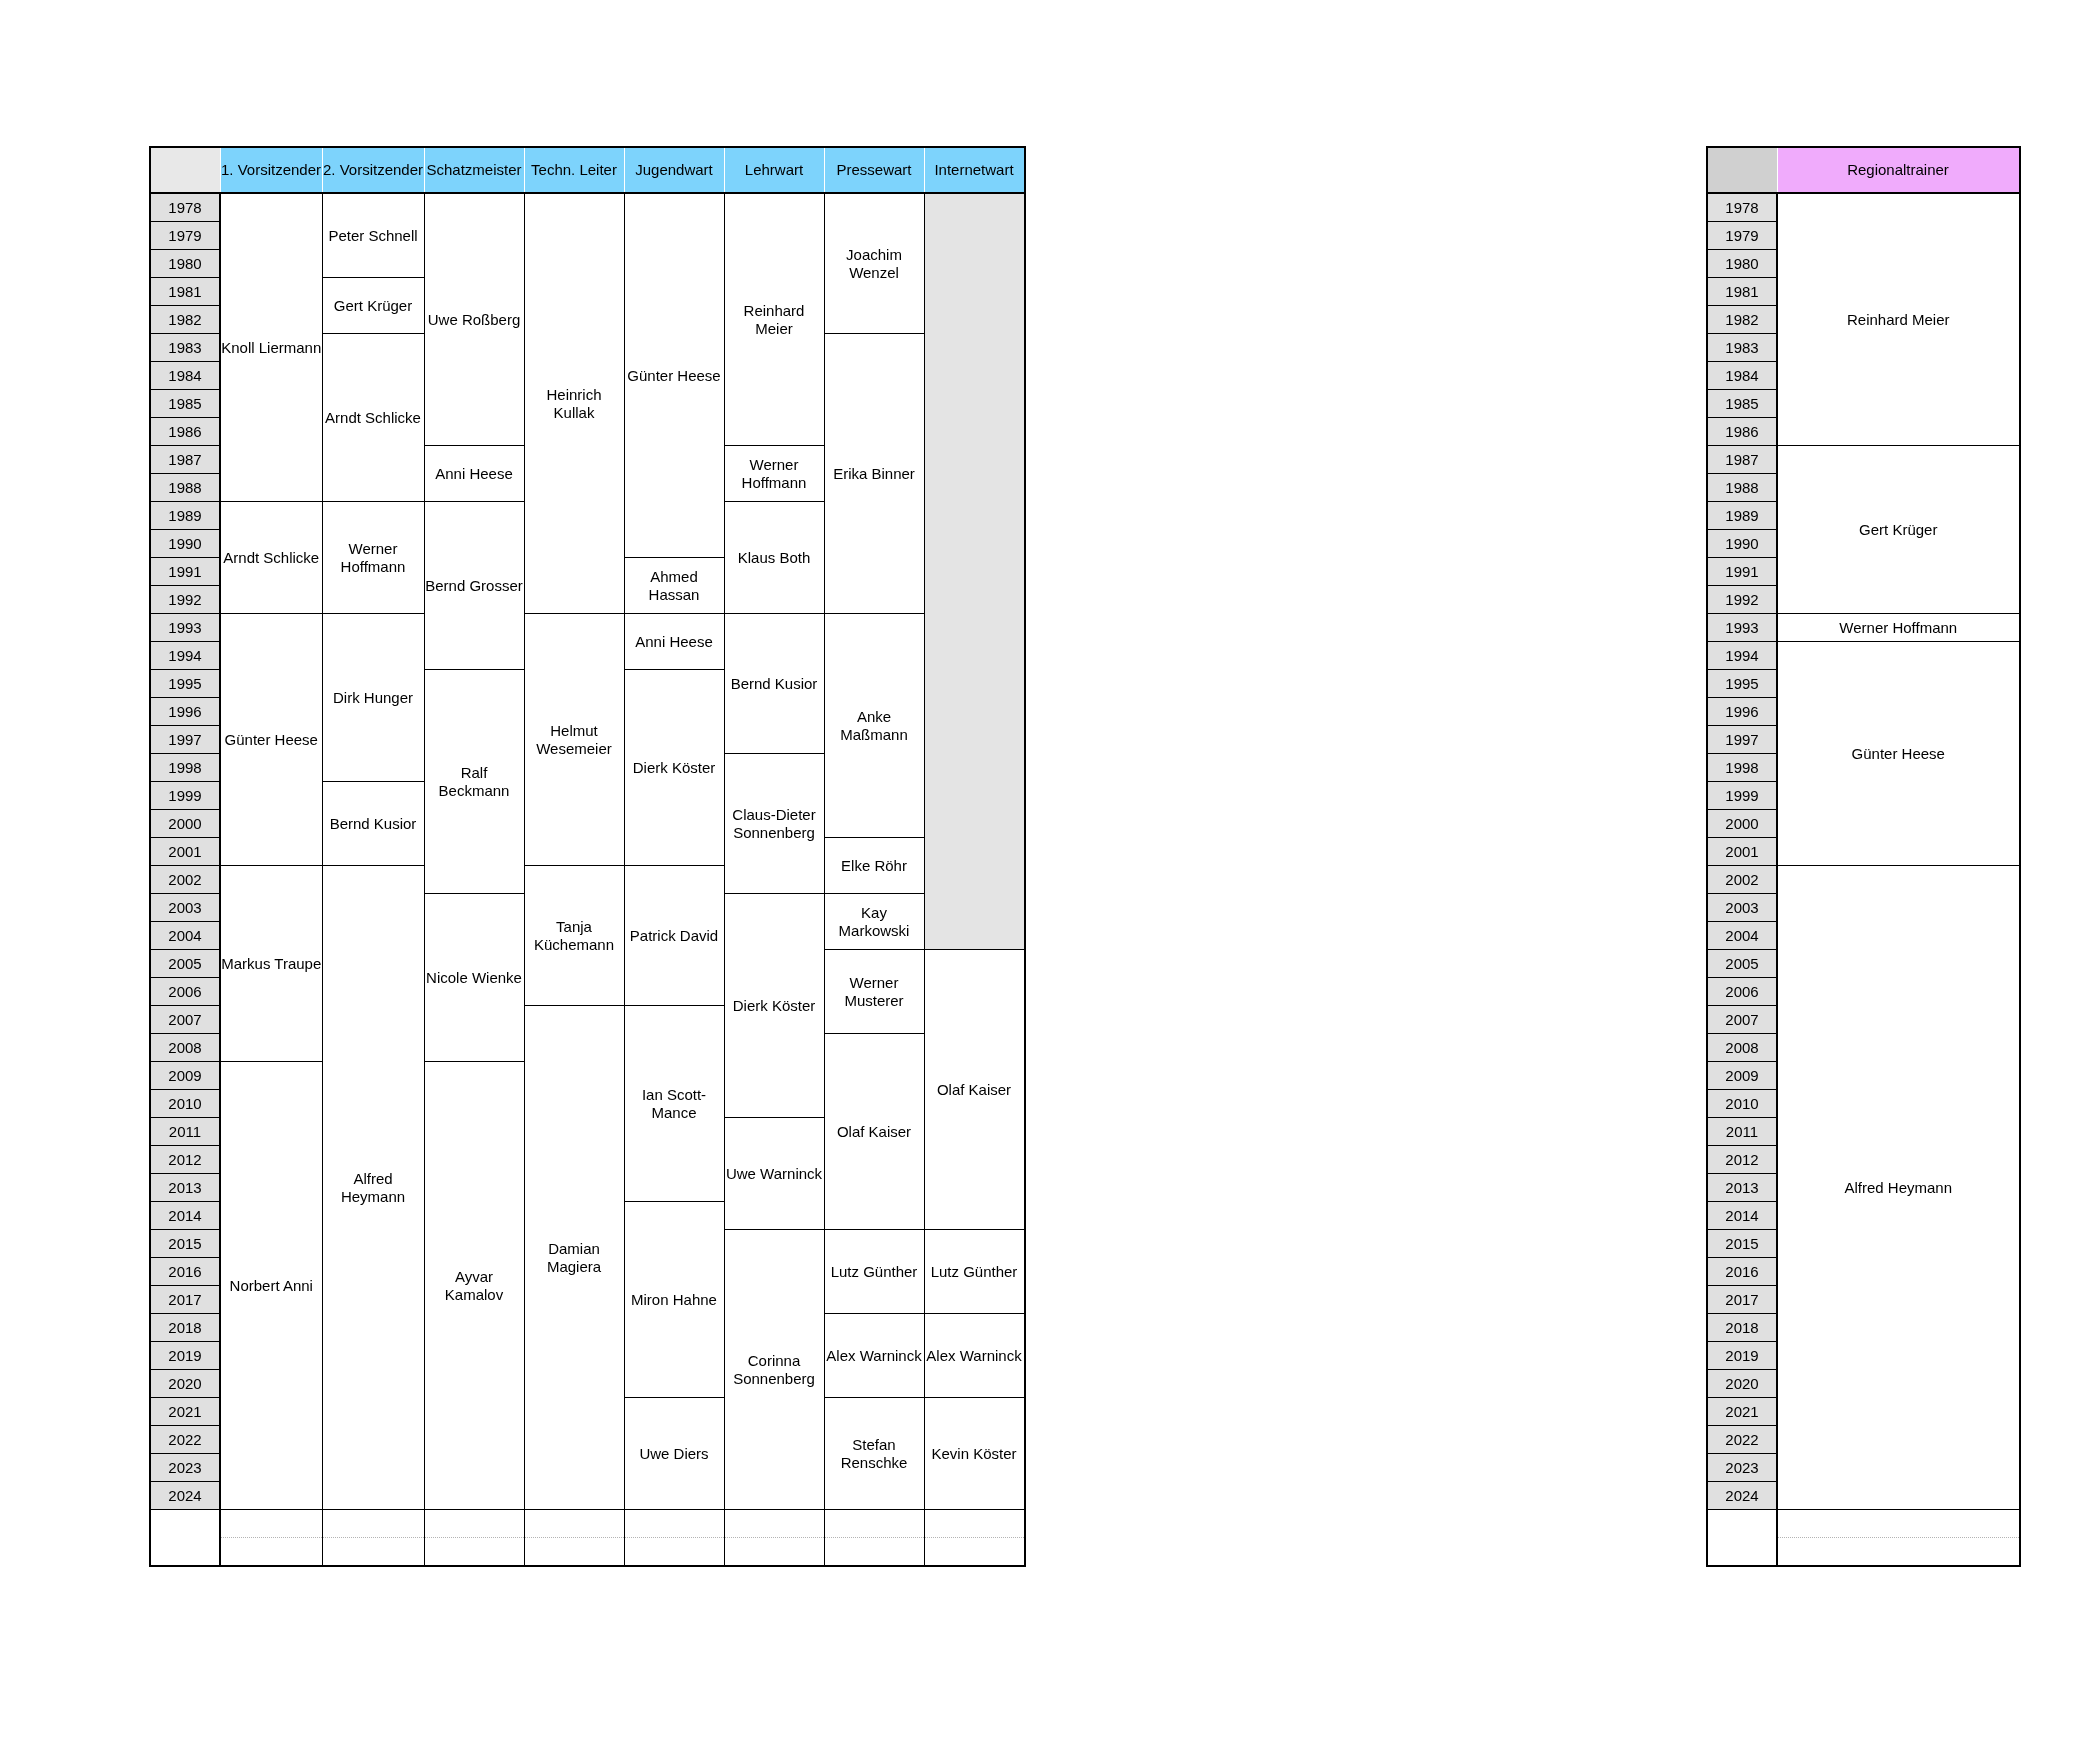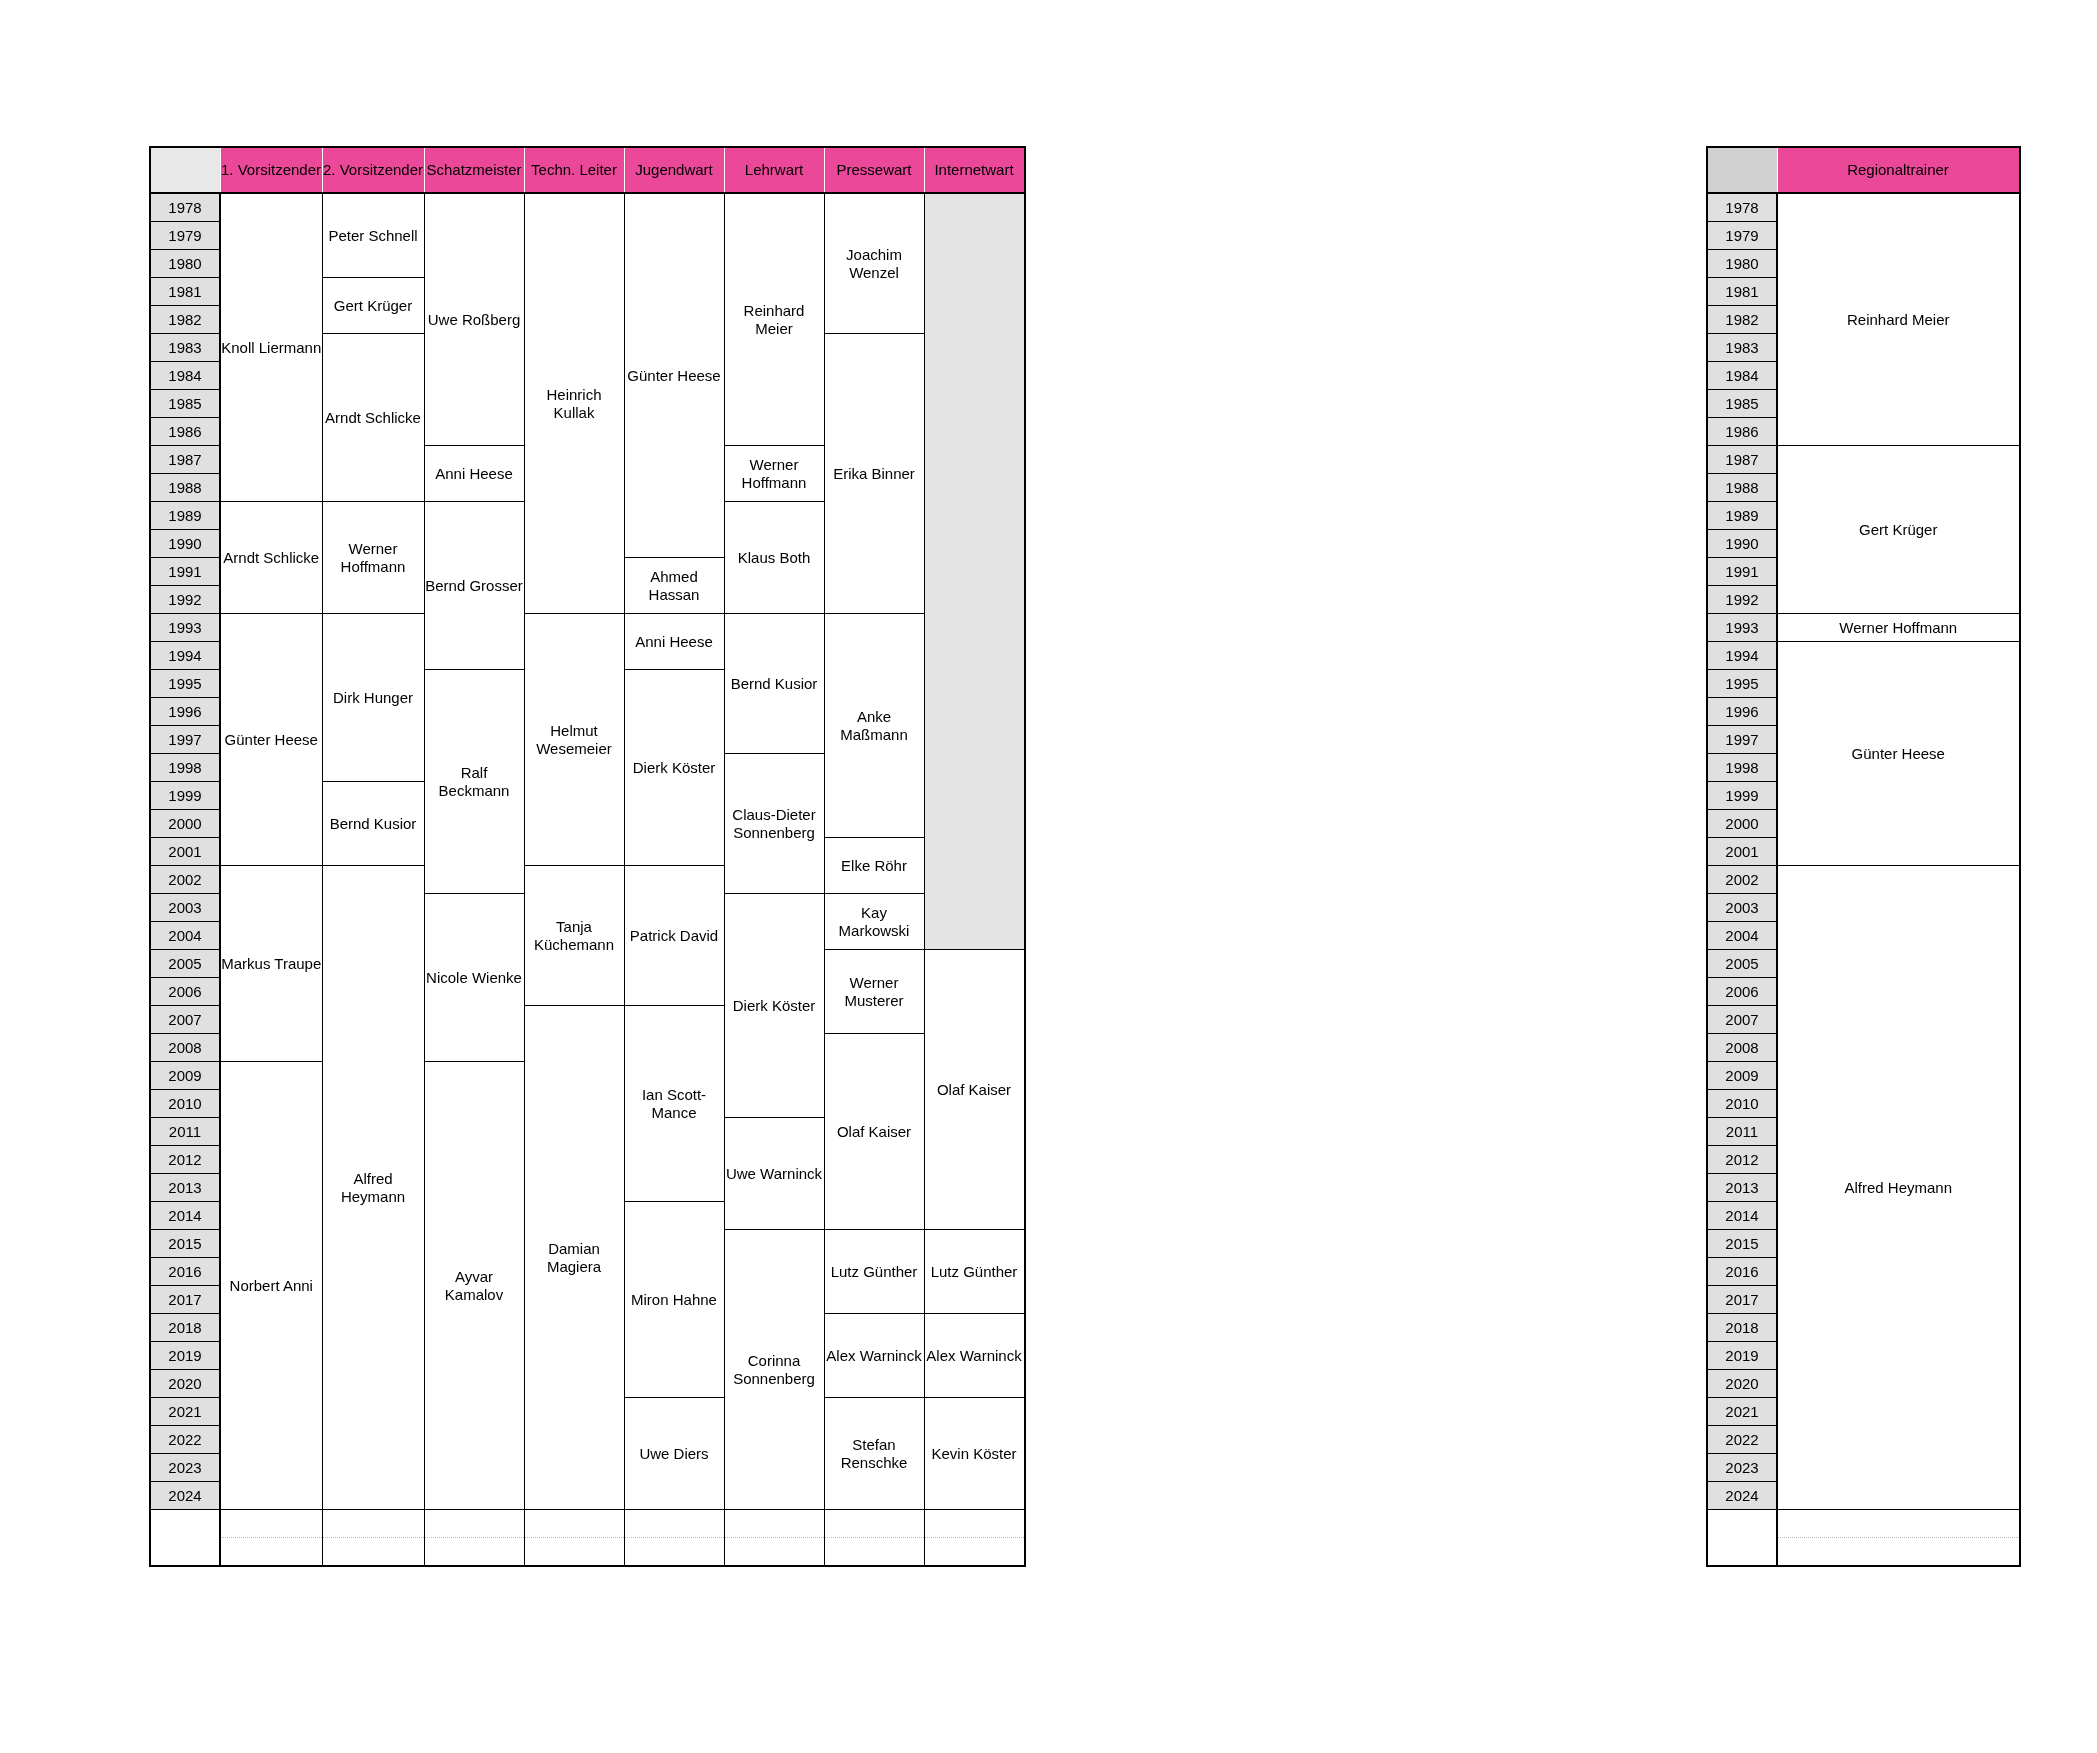--- a/index.html
+++ b/index.html
@@ -55,35 +55,35 @@
     vertical-align: middle;
     font-weight: normal;
     font-size: 15px;
     line-height: 1.15;
     overflow: hidden;
   }
 
   
   thead th {
     height: 44px;
-    background: #ec4899;
+    background: #7dd3fc;
     border-left: 1.4px solid #fff;
     border-right: 1.4px solid #fff;
     border-top: 2.1px solid #000;
     border-bottom: 2.1px solid #000;
     font-weight: bold;
     font-size: 16.3px;
   }
   thead th.corner {
     background: #e8e8e8;
     border-left: 2.1px solid #000;
   }
   thead th.corner-rt { background: #d0d0d0; }
   thead th.rtcol {
-    background: #ec4899;
+    background: #f0abfc;
     border-right: 2.1px solid #000;
   }
   thead th.lastcol { border-right: 2.1px solid #000; }
 
   
   td.year {
     width: 68px;
     background: #e0e0e0;
     font-weight: bold;
     font-size: 15.6px;

